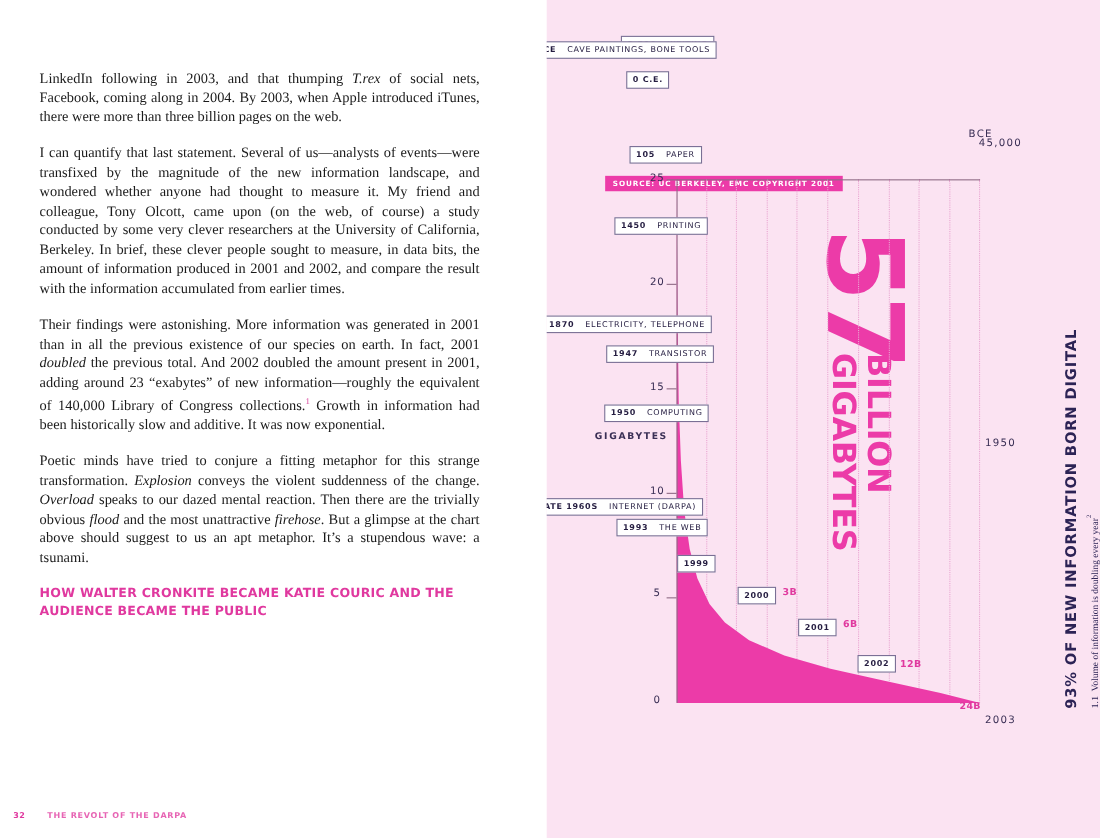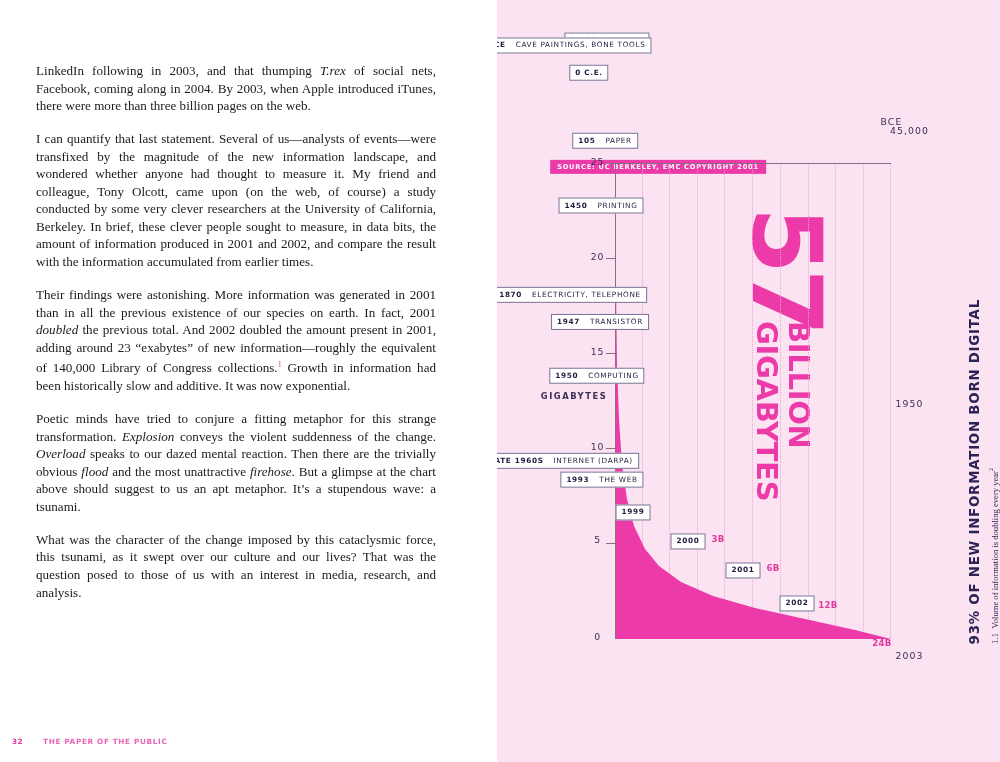--- a/index.html
+++ b/index.html
@@ -187,25 +187,25 @@
 <body>
 
 <div class="page">
 
   <div class="left-page">
     <div class="textcol">
       <p class="para">LinkedIn following in 2003, and that thumping <i>T.rex</i> of social nets, Facebook, coming along in 2004. By 2003, when Apple introduced iTunes, there were more than three billion pages on the web.</p>
       <p class="para">I can quantify that last statement. Several of us—analysts of events—were transfixed by the magnitude of the new information landscape, and wondered whether anyone had thought to measure it. My friend and colleague, Tony Olcott, came upon (on the web, of course) a study conducted by some very clever researchers at the University of California, Berkeley. In brief, these clever people sought to measure, in data bits, the amount of information produced in 2001 and 2002, and compare the result with the information accumulated from earlier times.</p>
       <p class="para">Their findings were astonishing. More information was generated in 2001 than in all the previous existence of our species on earth. In fact, 2001 <i>doubled</i> the previous total. And 2002 doubled the amount present in 2001, adding around 23 “exabytes” of new information—roughly the equivalent of 140,000 Library of Congress collections.<sup>1</sup> Growth in information had been historically slow and additive. It was now exponential.</p>
       <p class="para">Poetic minds have tried to conjure a fitting metaphor for this strange transformation. <i>Explosion</i> conveys the violent suddenness of the change. <i>Overload</i> speaks to our dazed mental reaction. Then there are the trivially obvious <i>flood</i> and the most unattractive <i>firehose</i>. But a glimpse at the chart above should suggest to us an apt metaphor. It’s a stupendous wave: a tsunami.</p>
-      <p class="para">What was the character of the change imposed by this cataclysmic force, this tsunami, as it swept over our culture and our lives? That was the question posed to those of us with an interest in media, research, and analysis.</p>
+      <h2 class="subhead">HOW WALTER CRONKITE BECAME KATIE COURIC AND THE AUDIENCE BECAME THE PUBLIC</h2>
     </div>
     <div class="footer">
       <span class="fnum">32</span>
-      <span class="ftitle">THE PAPER OF THE PUBLIC</span>
+      <span class="ftitle">THE REVOLT OF THE DARPA</span>
     </div>
   </div>
 
   <div class="right-page">
 
     <div class="fig-rot">
 
       <div class="source" style="left:-36px;top:244px;transform:rotate(-90deg) translate(0,0);">SOURCE: UC BERKELEY, EMC COPYRIGHT 2001</div>
 
       <div class="bignum" style="left:112px;top:86px;">

